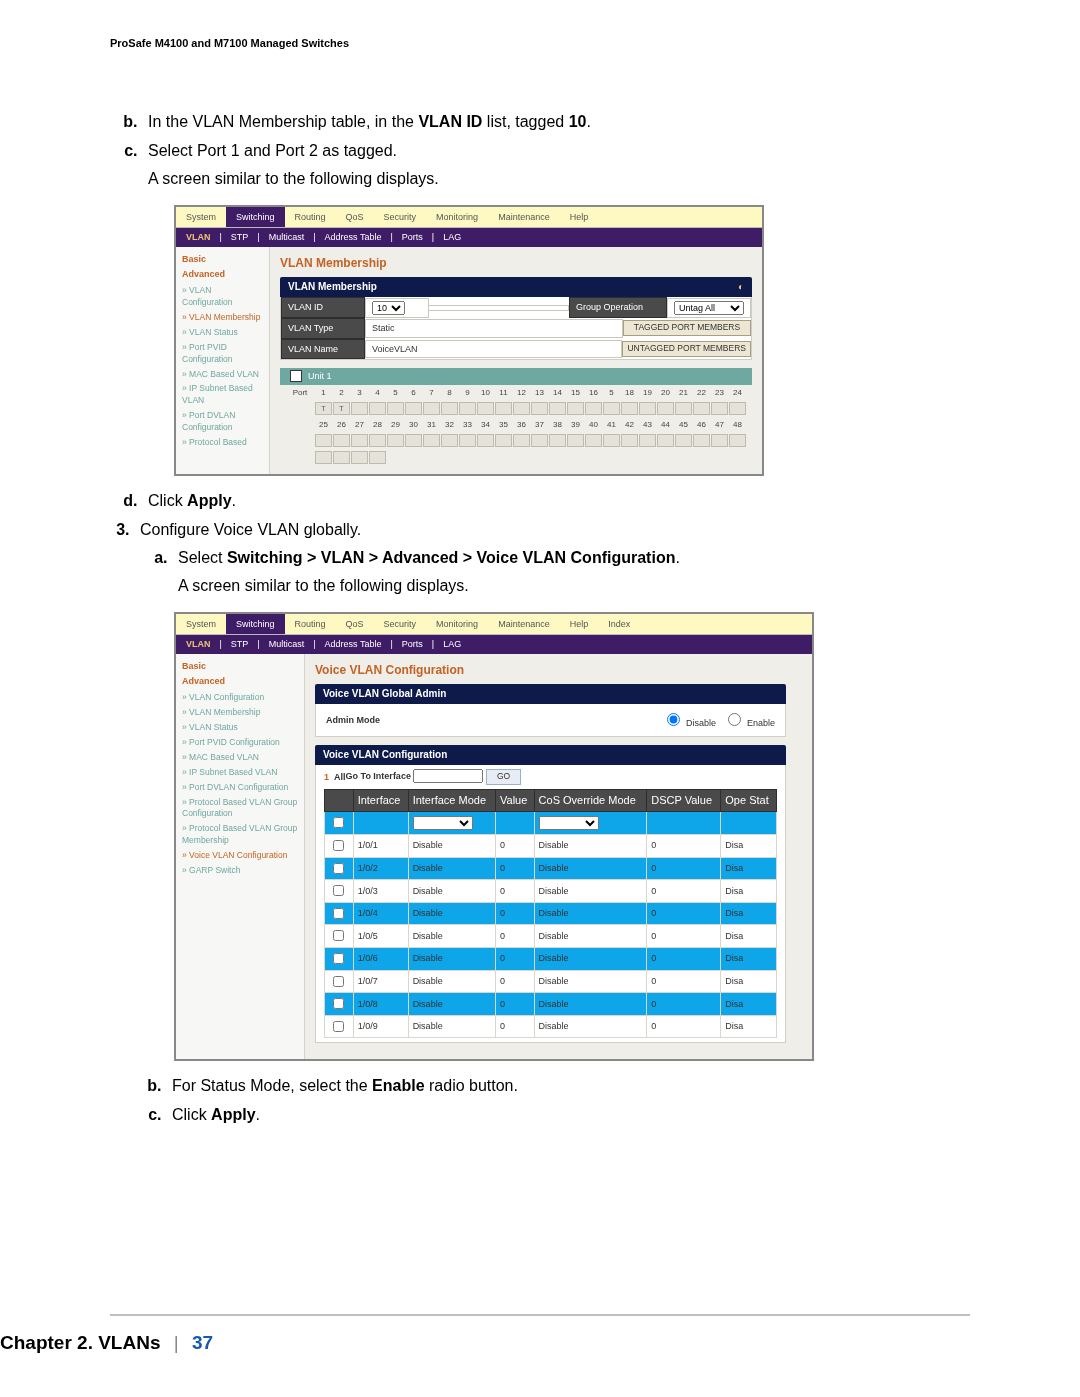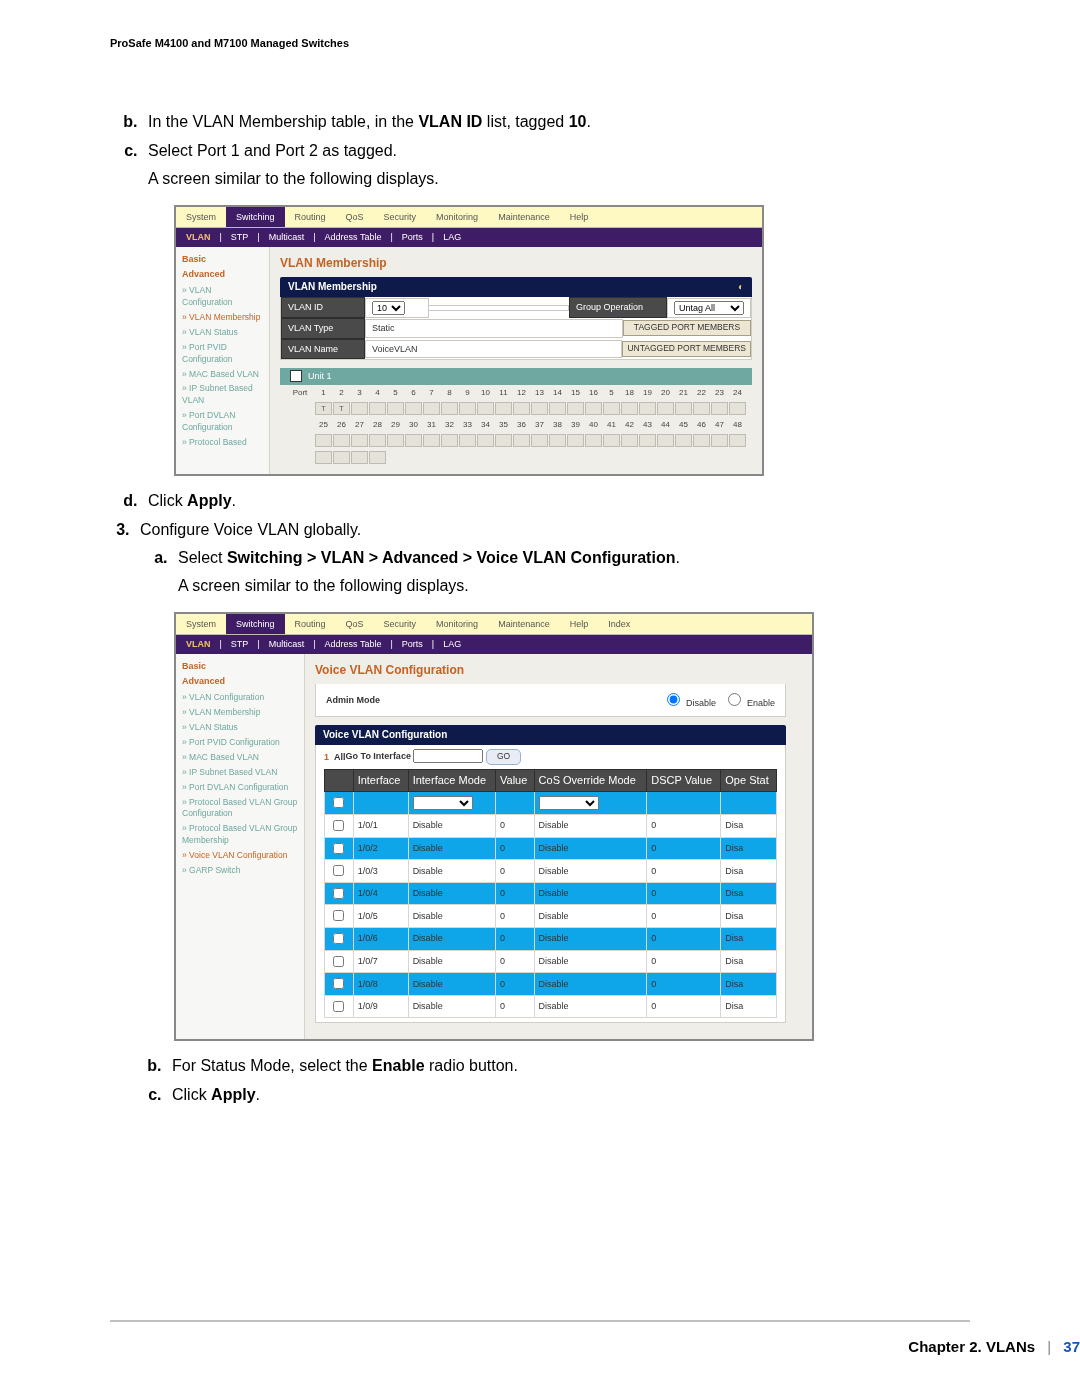--- a/index.html
+++ b/index.html
@@ -17,21 +17,21 @@
   .page-title{font-weight:bold;font-size:11px;margin-bottom:60px}
   ol,ul{margin:0;padding:0}
   .list-num{list-style:decimal;margin-left:24px}
   .list-alpha{list-style:lower-alpha;margin-left:32px}
   .list-alpha > li, .list-num > li{margin:4px 0 6px;padding-left:6px}
   .list-alpha > li::marker, .list-num > li::marker{font-weight:bold}
   .indent-img{margin:14px 0 14px 64px}
   .bold{font-weight:bold}
   .foot{position:absolute;left:0;right:0;bottom:40px}
   .foot hr{border:none;border-top:2px solid #bfbfbf;margin:0 110px 14px}
-  .foot .ftxt{text-align:right;font-size:15px}
+  .foot .ftxt{text-align:left;font-size:19px}
   .foot .sep{margin:0 8px;color:#888}
   .foot .pn{font-weight:bold;color:#1558b0}
 
   
   .app{border:2px solid #888;background:#efeee9;font-size:9px;color:#333;user-select:none}
   .tabs-top{background:#fef9c3;display:flex;height:20px;border-bottom:1px solid #bbb}
   .tab{padding:4px 10px;color:#555}
   .tab.active{background:var(--purple);color:#fff}
   .purple-bar{background:var(--purple);height:19px;display:flex;align-items:center;gap:9px;padding:0 10px;color:#fff}
   .purple-bar .sub{color:#fff}
@@ -42,21 +42,21 @@
   .side a{display:block;color:var(--teal);text-decoration:none;padding:1.5px 0;font-size:8.5px}
   .side a.hi{color:var(--orange)}
   .main{flex:1;padding:8px 10px;position:relative}
   .section-title{color:var(--orange);font-weight:bold;font-size:12px;margin-bottom:6px}
   .panel-head{background:var(--navy);color:#fff;font-weight:bold;font-size:10px;padding:3px 8px;border-radius:2px 2px 0 0;display:flex;align-items:center;justify-content:space-between}
   .panel-body{background:#fff;border:1px solid #d0cec6;border-top:none}
   .row{display:flex;align-items:center}
   .cellh{background:var(--head-grey);color:#fff;font-size:9px;padding:3px 6px;border:1px solid #2e2e2e}
   .celli{background:#fff;padding:2px 6px;border:1px solid #c9c7bf;font-size:9px;flex:1}
   .btn-tan{background:#ece6d3;border:1px solid #a59f86;color:#333;font-size:8.5px;padding:1px 4px;text-align:center;min-width:118px}
-  .go-btn{display:inline-block;border:1px solid #9ab0cf;background:#e8edf5;padding:1px 10px;font-size:8.5px;border-radius:5px}
+  .go-btn{display:inline-block;border:1px solid #9ab0cf;background:#e8edf5;padding:1px 10px;font-size:8.5px;border-radius:0}
   select,input[type=text]{font:inherit;font-size:9px;height:14px;box-sizing:border-box}
   
   .port-strip{background:var(--teal);color:#fff;padding:2px 10px;display:flex;align-items:center;font-size:9px}
   .port-strip .sq{width:10px;height:10px;background:#fff;border:1px solid #333;display:inline-block;margin-right:6px}
   .port-row{display:grid;grid-template-columns:28px repeat(24,17px);gap:1px;padding:2px 6px;font-size:8px;align-items:center}
   .num{text-align:center;color:#444}
   .pslot{height:11px;background:#e4e2d9;border:1px solid #bdbbb2;text-align:center;font-size:7px;line-height:11px;color:#555}
   .small-row{display:grid;grid-template-columns:28px repeat(4,17px);gap:1px;padding:2px 6px;font-size:8px}
 
   
@@ -335,20 +335,23 @@
           <a>» Protocol Based VLAN Group Configuration</a>
           <a>» Protocol Based VLAN Group Membership</a>
           <a class="hi">» Voice VLAN Configuration</a>
           <a>» GARP Switch</a>
         </div>
         <div class="main" style="padding-right:0;display:flex">
           <div style="flex:1;padding-right:6px">
             <div class="section-title">Voice VLAN Configuration</div>
 
             <div class="panel-wrap">
+              <div class="panel-head">
+                  <span>Voice VLAN Global Admin</span>
+                </div>
               <div class="panel-body" style="padding:6px 10px;display:flex;justify-content:space-between;align-items:center">
                 <span class="bold">Admin Mode</span>
                 <span>
                   <label><input type="radio" checked="" style=""> <span>Disable</span></label>
                   &nbsp;
                   <label><input type="radio" style=""> <span>Enable</span></label>
                 </span>
               </div>
             </div>
 

